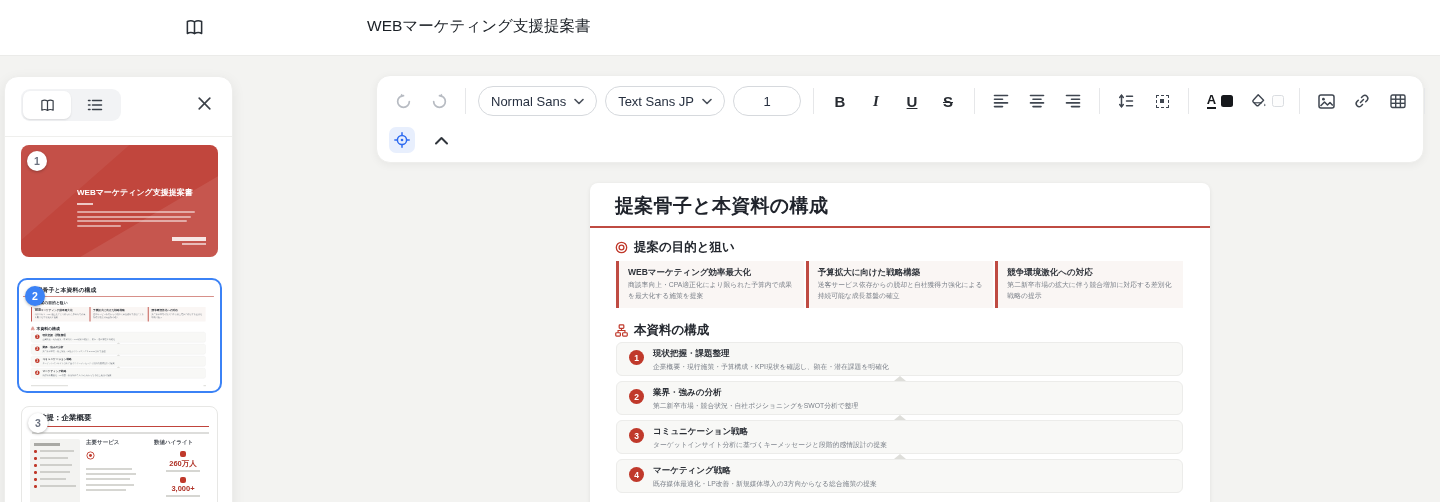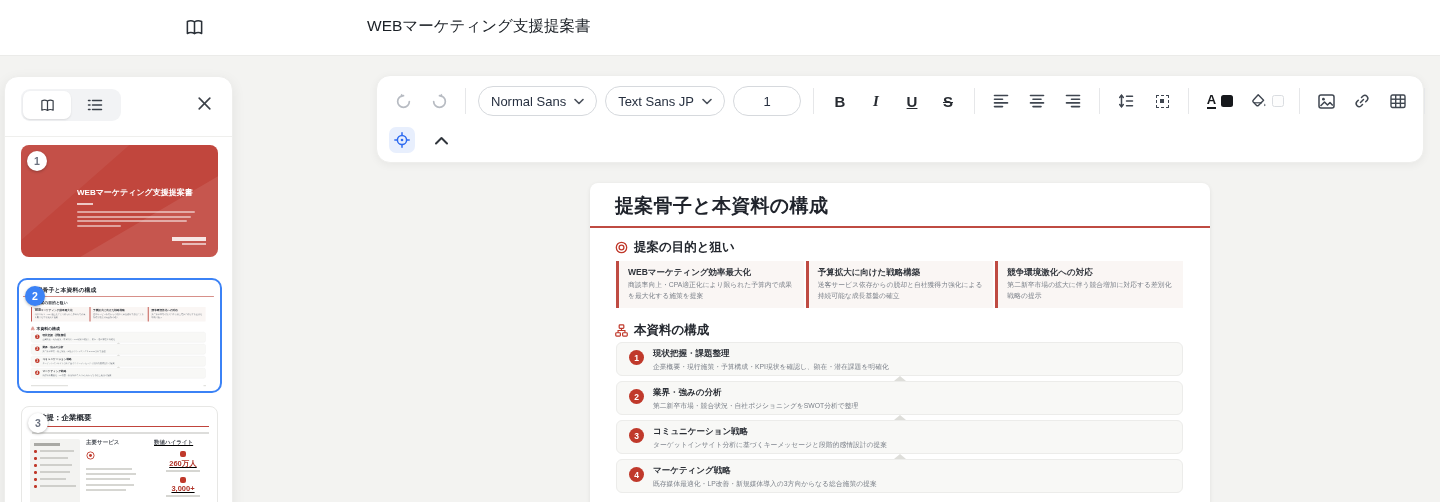--- a/index.html
+++ b/index.html
@@ -70,21 +70,21 @@
   .thumb3 { position:absolute; left:16px; top:329px; width:197px; height:112px; background:#fff; border:1px solid #e7e7e5; border-radius:8px; overflow:hidden; cursor:pointer; }
   .t3-title { position:absolute; left:17px; top:6px; font-size:7.5px; font-weight:700; color:#23272e; }
   .t3-rule { position:absolute; left:8px; right:8px; top:19px; height:1px; background:#c0443c; }
   .t3-para { position:absolute; left:10px; top:25px; width:177px; height:2px; background:#dddddb; }
   .t3-colL { position:absolute; left:8px; top:32px; width:50px; height:74px; background:#f3f3f1; border-radius:2px; padding:4px; }
   .t3-colL .hd { width:26px; height:3px; background:#a9a9a5; margin-bottom:4px; }
   .t3-li { display:flex; align-items:center; gap:3px; margin-bottom:4.5px; }
   .t3-li i { width:2.5px; height:2.5px; border-radius:50%; background:#c0392b; flex:none; }
   .t3-li b { height:2px; background:#cfcfcb; display:block; }
   .t3-colM { position:absolute; left:64px; top:32px; width:60px; }
-  .t3-colR { position:absolute; left:132px; top:32px; width:58px;text-decoration:underline; }
+  .t3-colR { position:absolute; left:132px; top:32px; width:58px; }
   .t3-colhd { font-size:5.5px; font-weight:700; color:#4a4f57; }
   .t3-bars div { height:2px; background:#d6d6d2; margin-bottom:3.2px; }
   .t3-stat { text-align:center; margin-top:5px; }
   .t3-stat .ic { width:6px; height:6px; border-radius:2px; background:#c0392b; margin:0 auto 1.5px; }
   .t3-stat .val { font-size:7.5px; font-weight:800; color:#b03227; line-height:1.2; }
   .t3-stat .cap { width:34px; height:2px; background:#d6d6d2; margin:2px auto 0; }
 
   
   .slide-pos { position:absolute; left:590px; top:183px; z-index:1; }
   .slide { position:relative; width:620px; height:349px; background:#fff; border-radius:8px 8px 0 0; box-shadow:0 1px 4px rgba(0,0,0,.08); overflow:hidden; }

